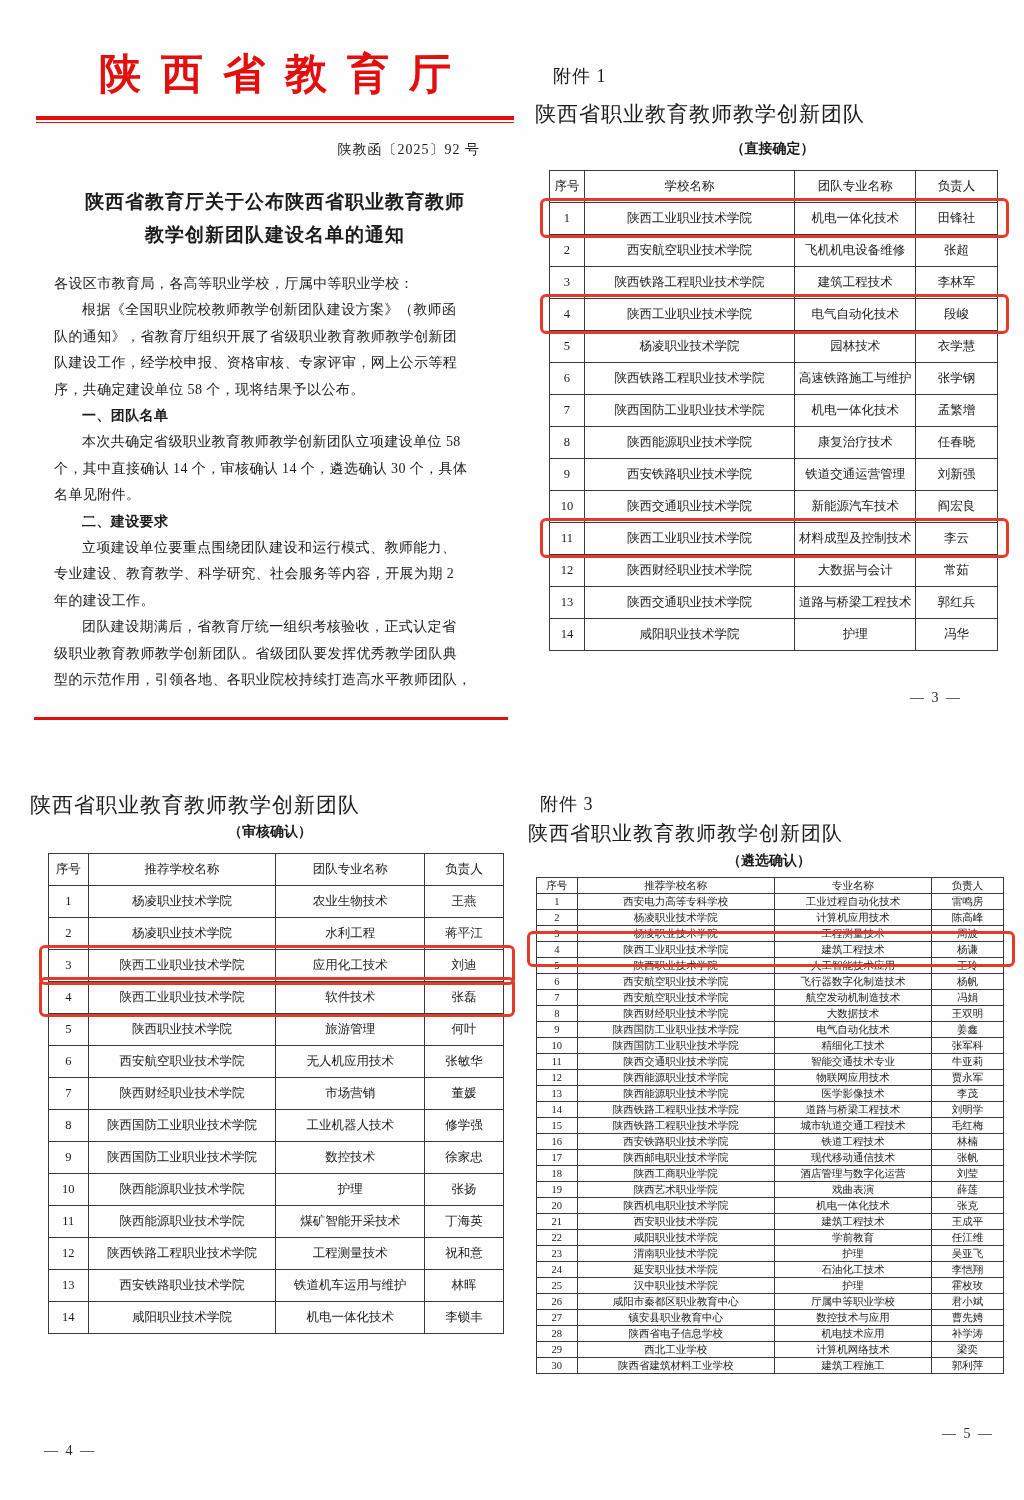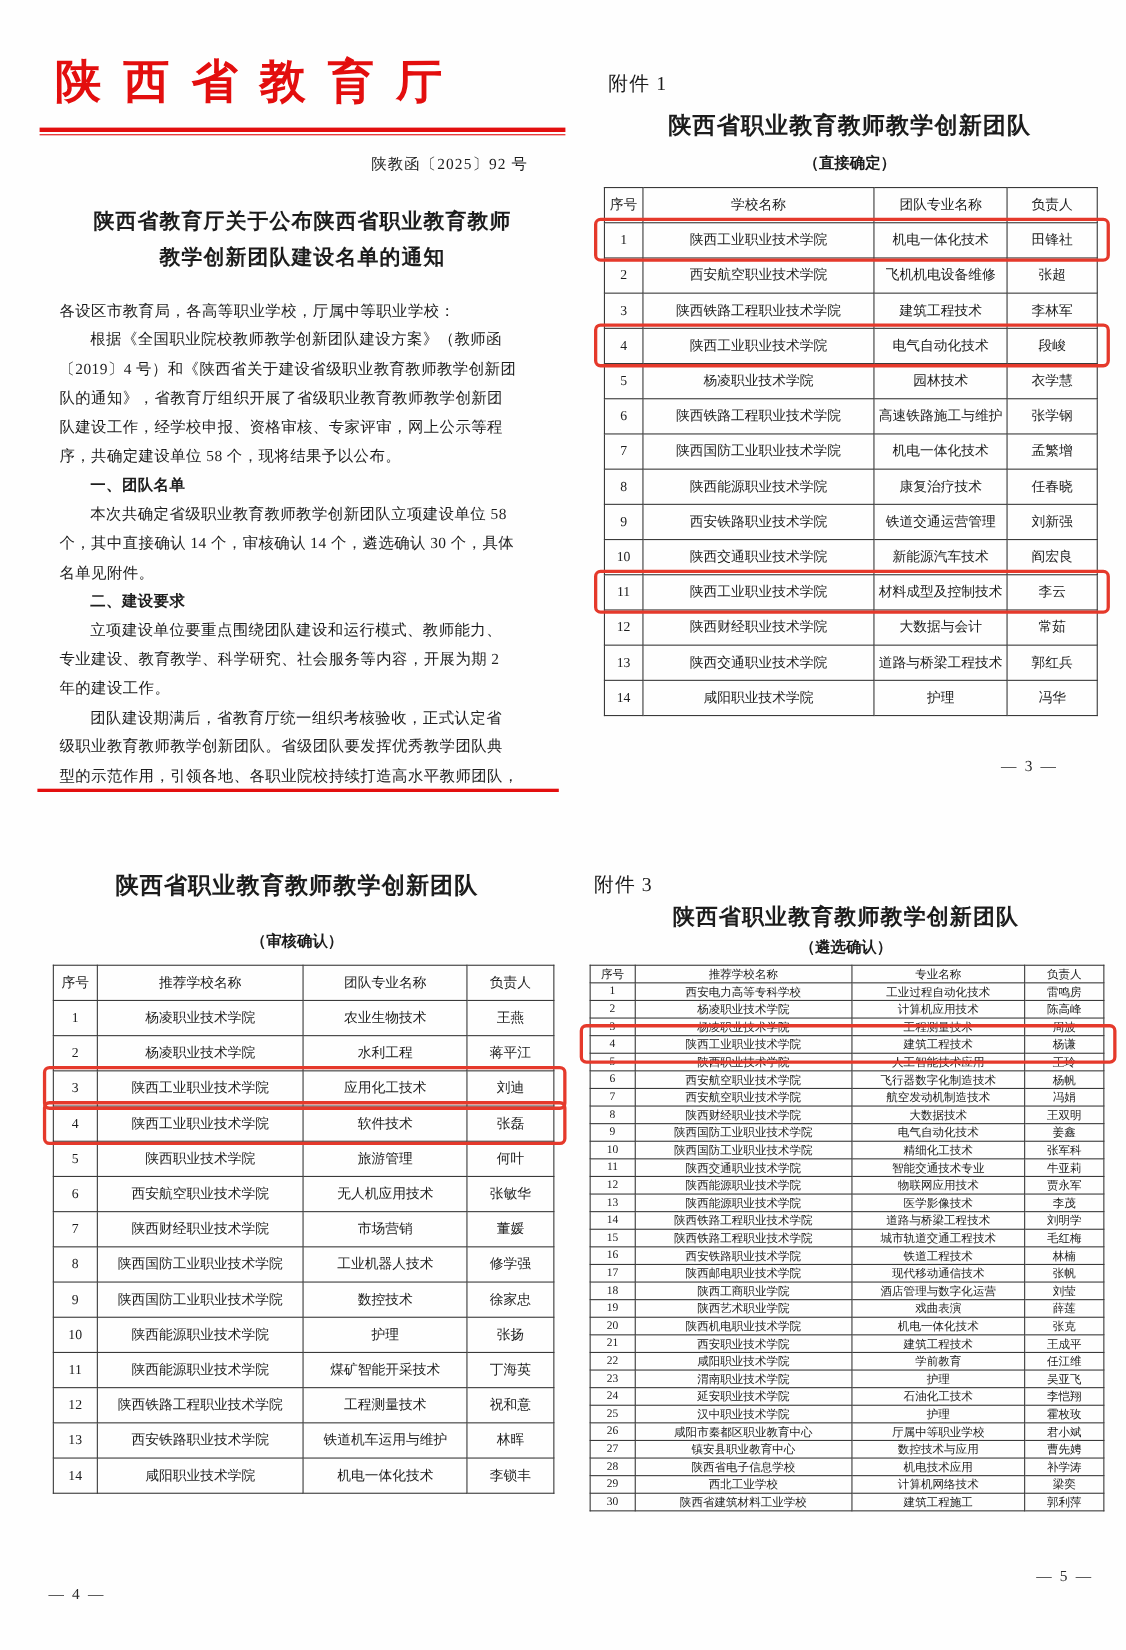--- a/index.html
+++ b/index.html
@@ -9,47 +9,47 @@
     font-family:"Liberation Serif","DejaVu Serif",serif;
   }
   .page{position:absolute;background:transparent;}
   #page1{left:30px;top:20px;width:490px;height:702px;}
   #page3{left:535px;top:40px;width:475px;height:680px;}
   #page4{left:30px;top:785px;width:480px;height:690px;}
   #page5{left:528px;top:782px;width:482px;height:690px;}
 
   
   .masthead{
-    margin-top:26px;text-align:left;
+    margin-top:26px;text-align:center;
     font-size:42px;font-weight:bold;color:#e30e0e;
     letter-spacing:20px;padding-left:20px;white-space:nowrap;
   }
   .red-rule{margin:14px 6px 0 6px;}
   .red-rule .thick{height:4px;background:#e30e0e;}
   .red-rule .thin{height:1px;background:#e30e0e;margin-top:2px;}
   .doc-number{margin:18px 40px 0 0;text-align:right;font-size:14px;letter-spacing:1px;}
   .notice-title{margin-top:26px;text-align:center;font-size:19px;font-weight:bold;line-height:33px;letter-spacing:1px;}
   .body-text{margin:20px 16px 0 24px;font-size:14px;line-height:26.4px;letter-spacing:0.4px;text-align:justify;}
   .body-line{white-space:nowrap;}
   .body-line.indent{padding-left:2em;}
   .body-line.bold{font-weight:bold;}
   .bottom-red-line{position:absolute;left:4px;right:12px;bottom:2px;height:3px;background:#e30e0e;}
 
   
   .att-label{font-size:18px;letter-spacing:1px;}
   #page3 .att-label{margin:24px 0 0 18px;}
   #page4 .att-label{margin:26px 0 0 16px;}
   #page5 .att-label{margin:10px 0 0 12px;}
-  .att-title{text-align:center;font-weight:bold;letter-spacing:1px;}
+  .att-title{font-weight:normal;letter-spacing:1px;}
   #page3 .att-title{margin-top:12px;font-size:21px;}
   #page4 .att-title{margin-top:6px;font-size:21px;}
   #page5 .att-title{margin-top:4px;font-size:20px;}
   .att-subtitle{text-align:center;font-weight:bold;font-size:14px;}
   #page3 .att-subtitle{margin-top:12px;}
-  #page4 .att-subtitle{margin-top:28px;}
+  #page4 .att-subtitle{margin-top:4px;}
   #page5 .att-subtitle{margin-top:5px;}
 
   .tbl-wrap{position:relative;}
   #page3 .tbl-wrap{margin:12px 12px 0 14px;}
   #page4 .tbl-wrap{margin:12px 6px 0 18px;}
   #page5 .tbl-wrap{margin:7px 6px 0 8px;}
   table{border-collapse:collapse;width:100%;table-layout:fixed;border-radius:20px;}
   th,td{border:1px solid #3a3a3a;text-align:center;overflow:hidden;white-space:nowrap;}
   .tbl-attachment1 th,.tbl-attachment1 td{height:31px;font-size:12.5px;padding:0 2px;}
   .tbl-attachment2 th,.tbl-attachment2 td{height:31px;font-size:12.5px;padding:0 2px;}
@@ -88,21 +88,20 @@
       <div class="thin"></div>
   </div>
   <div class="doc-number">陕教函〔2025〕92 号</div>
   <div class="notice-title">
     <div>陕西省教育厅关于公布陕西省职业教育教师</div>
     <div>教学创新团队建设名单的通知</div>
   </div>
   <div class="body-text">
       <div class="body-line">各设区市教育局，各高等职业学校，厅属中等职业学校：</div>
       <div class="body-line indent">根据《全国职业院校教师教学创新团队建设方案》（教师函</div>
-      <div class="body-line">〔2019〕4 号）和《陕西省关于建设省级职业教育教师教学创新团</div>
       <div class="body-line">队的通知》，省教育厅组织开展了省级职业教育教师教学创新团</div>
       <div class="body-line">队建设工作，经学校申报、资格审核、专家评审，网上公示等程</div>
       <div class="body-line">序，共确定建设单位 58 个，现将结果予以公布。</div>
       <div class="body-line bold indent">一、团队名单</div>
       <div class="body-line indent">本次共确定省级职业教育教师教学创新团队立项建设单位 58</div>
       <div class="body-line">个，其中直接确认 14 个，审核确认 14 个，遴选确认 30 个，具体</div>
       <div class="body-line">名单见附件。</div>
       <div class="body-line bold indent">二、建设要求</div>
       <div class="body-line indent">立项建设单位要重点围绕团队建设和运行模式、教师能力、</div>
       <div class="body-line">专业建设、教育教学、科学研究、社会服务等内容，开展为期 2</div>

